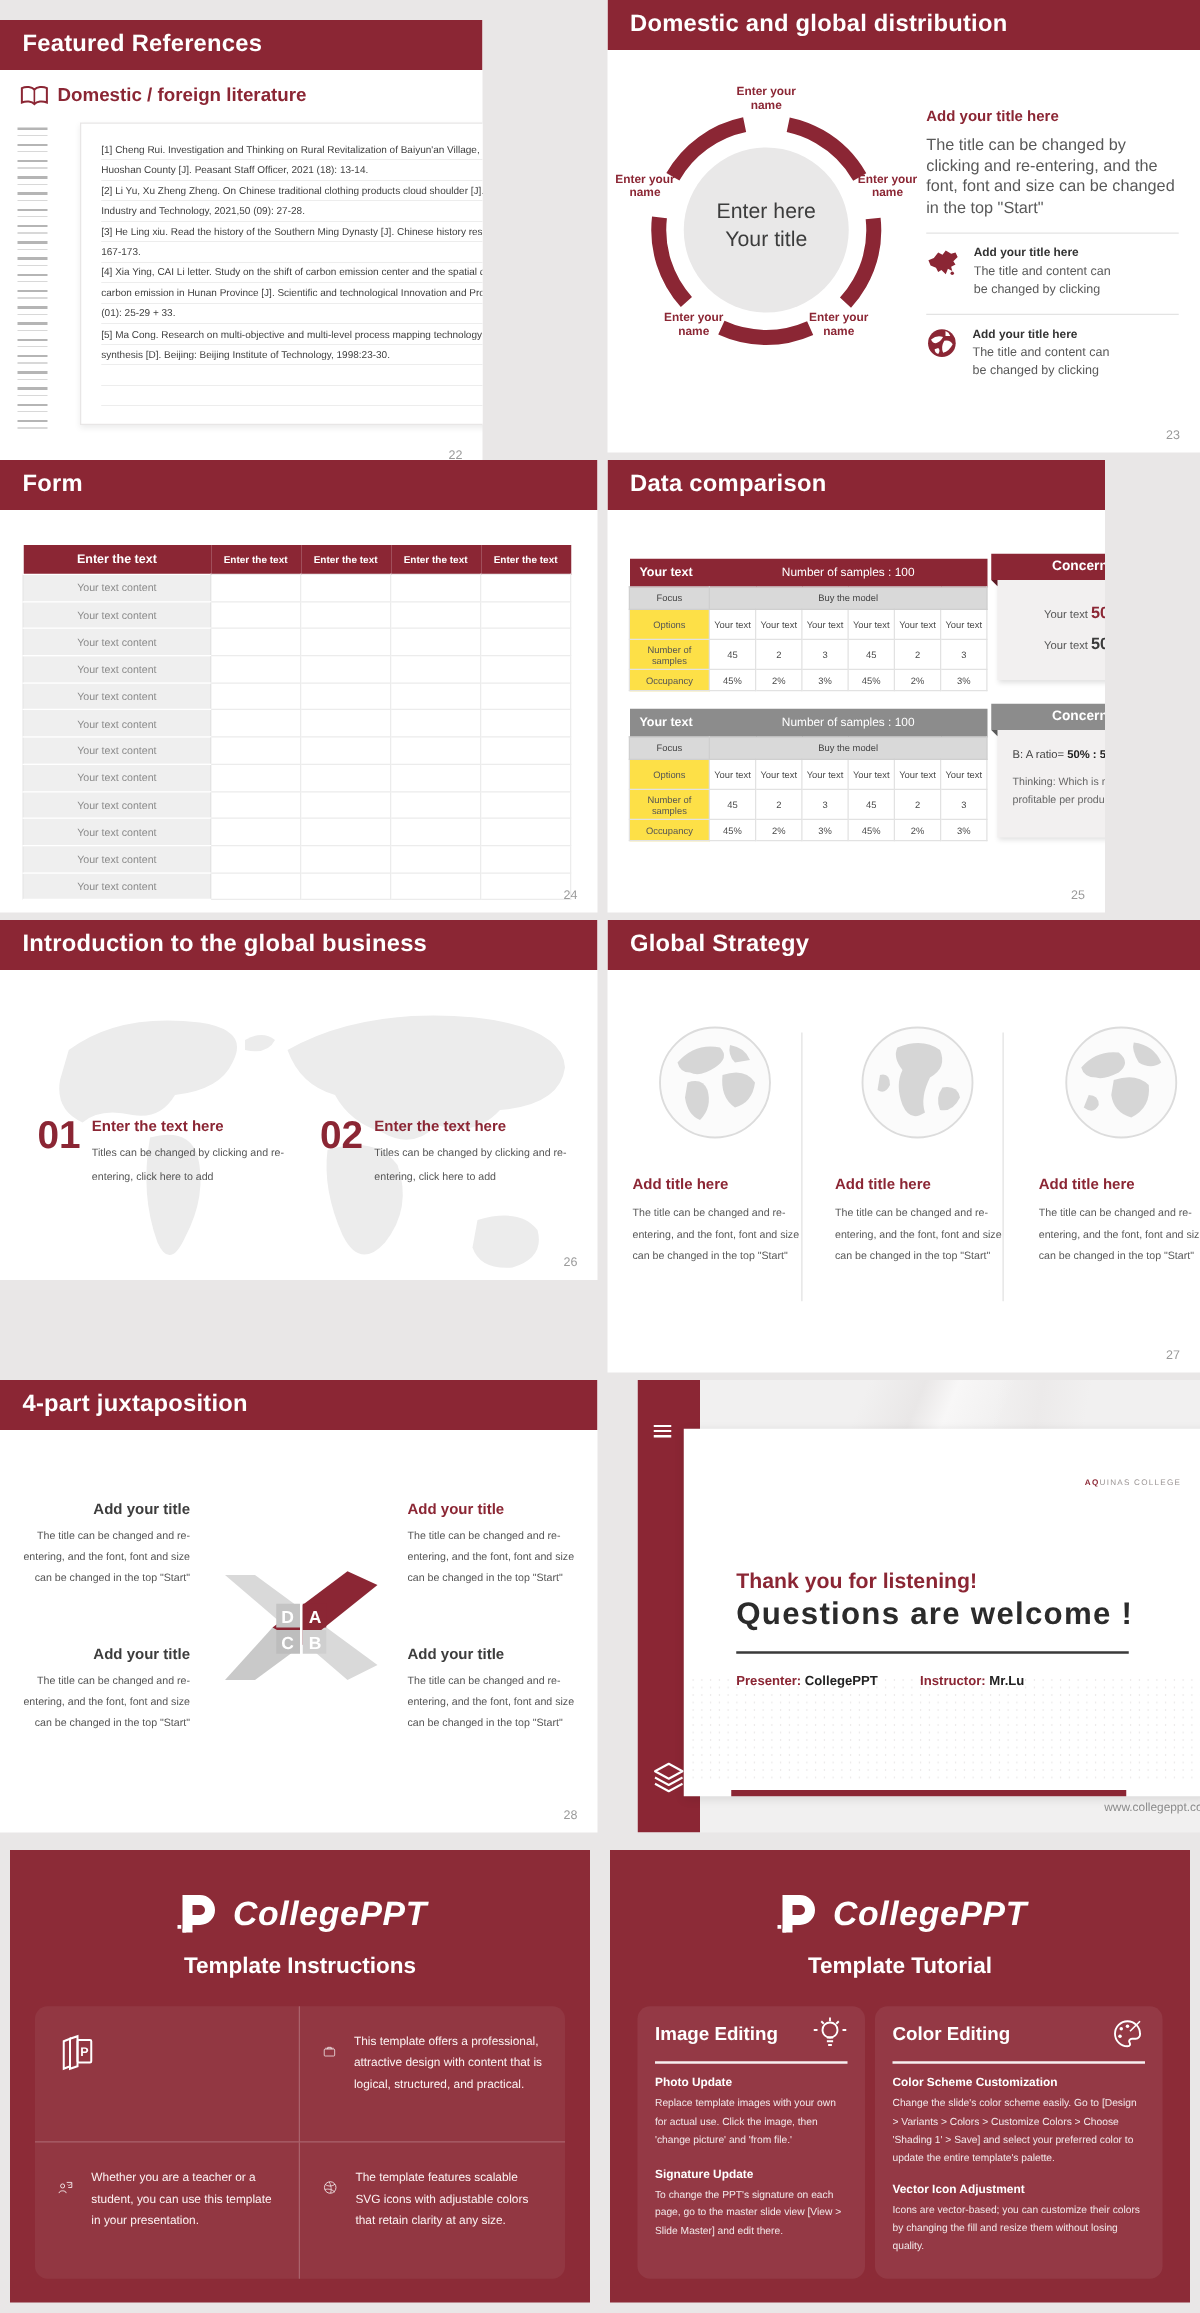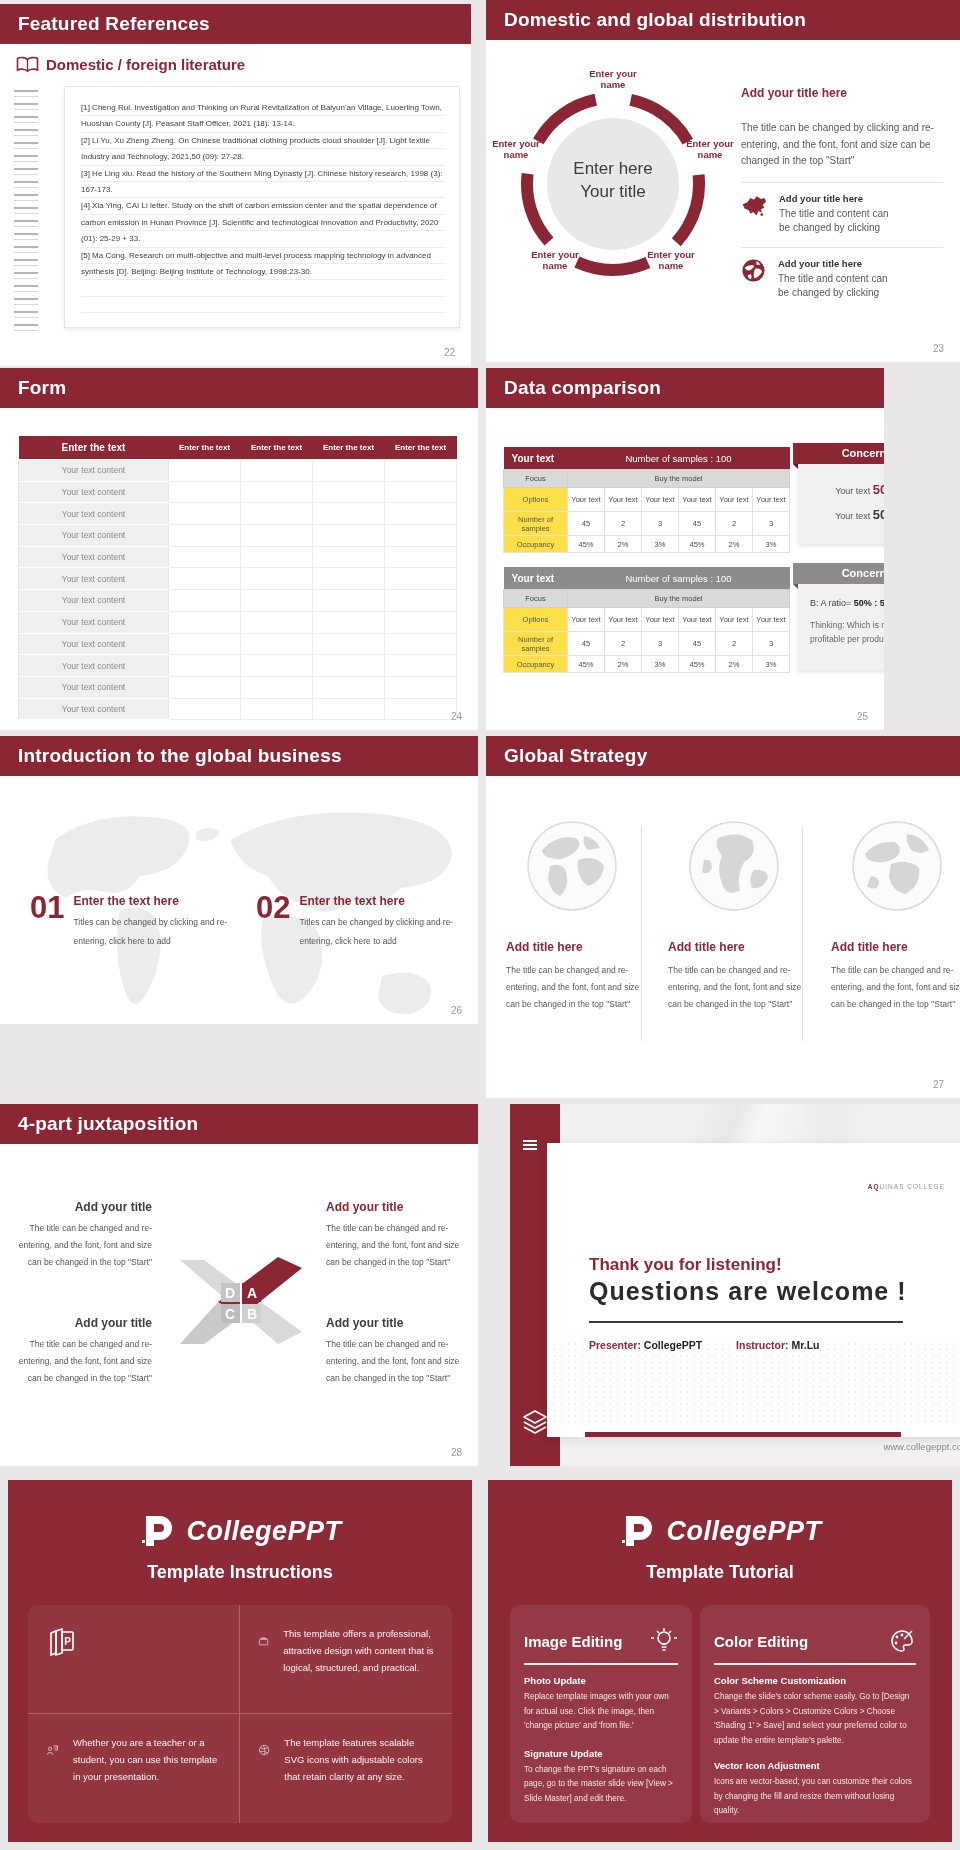--- a/index.html
+++ b/index.html
@@ -20,21 +20,21 @@
            border:1px solid #e8e6e6;box-shadow:0 2px 5px rgba(0,0,0,.08);}
   .reftext{position:absolute;left:16px;right:14px;top:13px;bottom:10px;font-size:8px;line-height:16.4px;color:#3f3f3f;
            background:repeating-linear-gradient(180deg,transparent 0 15.4px,#ededed 15.4px 16.4px);}
 
   
   .wheel{position:absolute;left:12px;top:52px;width:230px;height:250px;}
   .wlabel{position:absolute;width:64px;text-align:center;font-size:9.5px;font-weight:bold;color:#8b2634;line-height:11px;}
   .wcenter{position:absolute;left:53px;top:105px;width:124px;text-align:center;color:#3c3c3c;font-size:17px;line-height:23px;}
   .r-col{position:absolute;left:255px;top:86px;width:202px;}
   .r-head{font-size:12px;font-weight:bold;color:#8b2634;}
-  .r-body{margin-top:20px;font-size:10px;color:#595959;line-height:16.5px;}
+  .r-body{margin-top:8px;font-size:13px;color:#595959;line-height:16.5px;}
   .r-div{border:none;border-top:1px solid #e3e3e3;margin:12px 0 10px 0;}
   .r-item{display:flex;gap:12px;align-items:flex-start;margin-bottom:9px;}
   .r-item .tt{font-size:9.5px;font-weight:bold;color:#333;margin-bottom:3px;}
   .r-item .bb{font-size:10px;color:#595959;line-height:14px;width:120px;}
 
   
   table.form{position:absolute;left:18px;top:68px;width:438px;border-collapse:collapse;table-layout:fixed;}
   table.form th{background:#8b2634;color:#fff;height:21px;font-weight:bold;}
   table.form th.c0{font-size:10px;}
   table.form th{font-size:8px;}
@@ -110,33 +110,33 @@
   .panel{position:absolute;width:464px;height:362px;background:#8c2b37;color:#fff;}
   .brandrow{position:absolute;left:0;right:0;top:32px;display:flex;justify-content:center;align-items:center;gap:10px;}
   .brandtxt{font-size:27px;font-weight:bold;font-style:italic;letter-spacing:.5px;}
   .phead{position:absolute;left:0;right:0;top:82px;text-align:center;font-size:18px;font-weight:bold;}
   .inst-grid{position:absolute;left:20px;top:125px;width:424px;height:218px;background:rgba(255,255,255,.06);
              border-radius:10px;display:grid;grid-template-columns:1fr 1fr;grid-template-rows:1fr 1fr;}
   .inst-cell{padding:20px 16px 12px 18px;display:flex;gap:14px;align-items:flex-start;}
   .inst-cell.bR{border-right:1px solid rgba(255,255,255,.22);}
   .inst-cell.bB{border-bottom:1px solid rgba(255,255,255,.22);}
   .inst-cell .tx{font-size:9.5px;line-height:17px;color:#fdf3f3;}
-  .tut-card{position:absolute;top:125px;height:218px;background:rgba(255,255,255,.07);border-radius:10px;padding:22px 14px;box-sizing:border-box;}
+  .tut-card{position:absolute;top:125px;height:218px;background:rgba(255,255,255,.07);border-radius:10px;padding:8px 14px;box-sizing:border-box;}
   .tut-head{display:flex;justify-content:space-between;align-items:center;border-bottom:2px solid rgba(255,255,255,.92);padding-bottom:8px;}
   .tut-head .tt{font-size:15px;font-weight:bold;}
   .tut-sub{font-size:9.5px;font-weight:bold;margin:10px 0 4px 0;}
   .tut-bb{font-size:8.2px;line-height:14.5px;color:rgba(255,255,255,.88);}
   svg{display:block;}
 </style>
 </head>
 <body>
 
 <div class="canvas">
 
-  <div class="slide" style="left:0;top:4px;width:471px;height:362px;">
+  <div class="slide" style="left:0;top:16px;width:386px;height:362px;">
     <div class="tbar"><span>Featured References</span></div>
     <span class="book-ic">
       <svg width="23" height="17" viewBox="0 0 23 17">
           <path d="M1.5 2.5 C5 .8 9.5 1.6 11.5 3.6 C13.5 1.6 18 .8 21.5 2.5 V14 C18 12.5 13.5 13 11.5 15.2 C9.5 13 5 12.5 1.5 14 Z" fill="none" stroke="#8b2634" stroke-width="1.6"></path>
           <line x1="11.5" y1="3.6" x2="11.5" y2="15" stroke="#8b2634" stroke-width="1.3"></line>
         </svg>
     </span>
     <div class="sec-head">Domestic / foreign literature</div>
     <div class="rings"></div>
     <div class="refcard">

